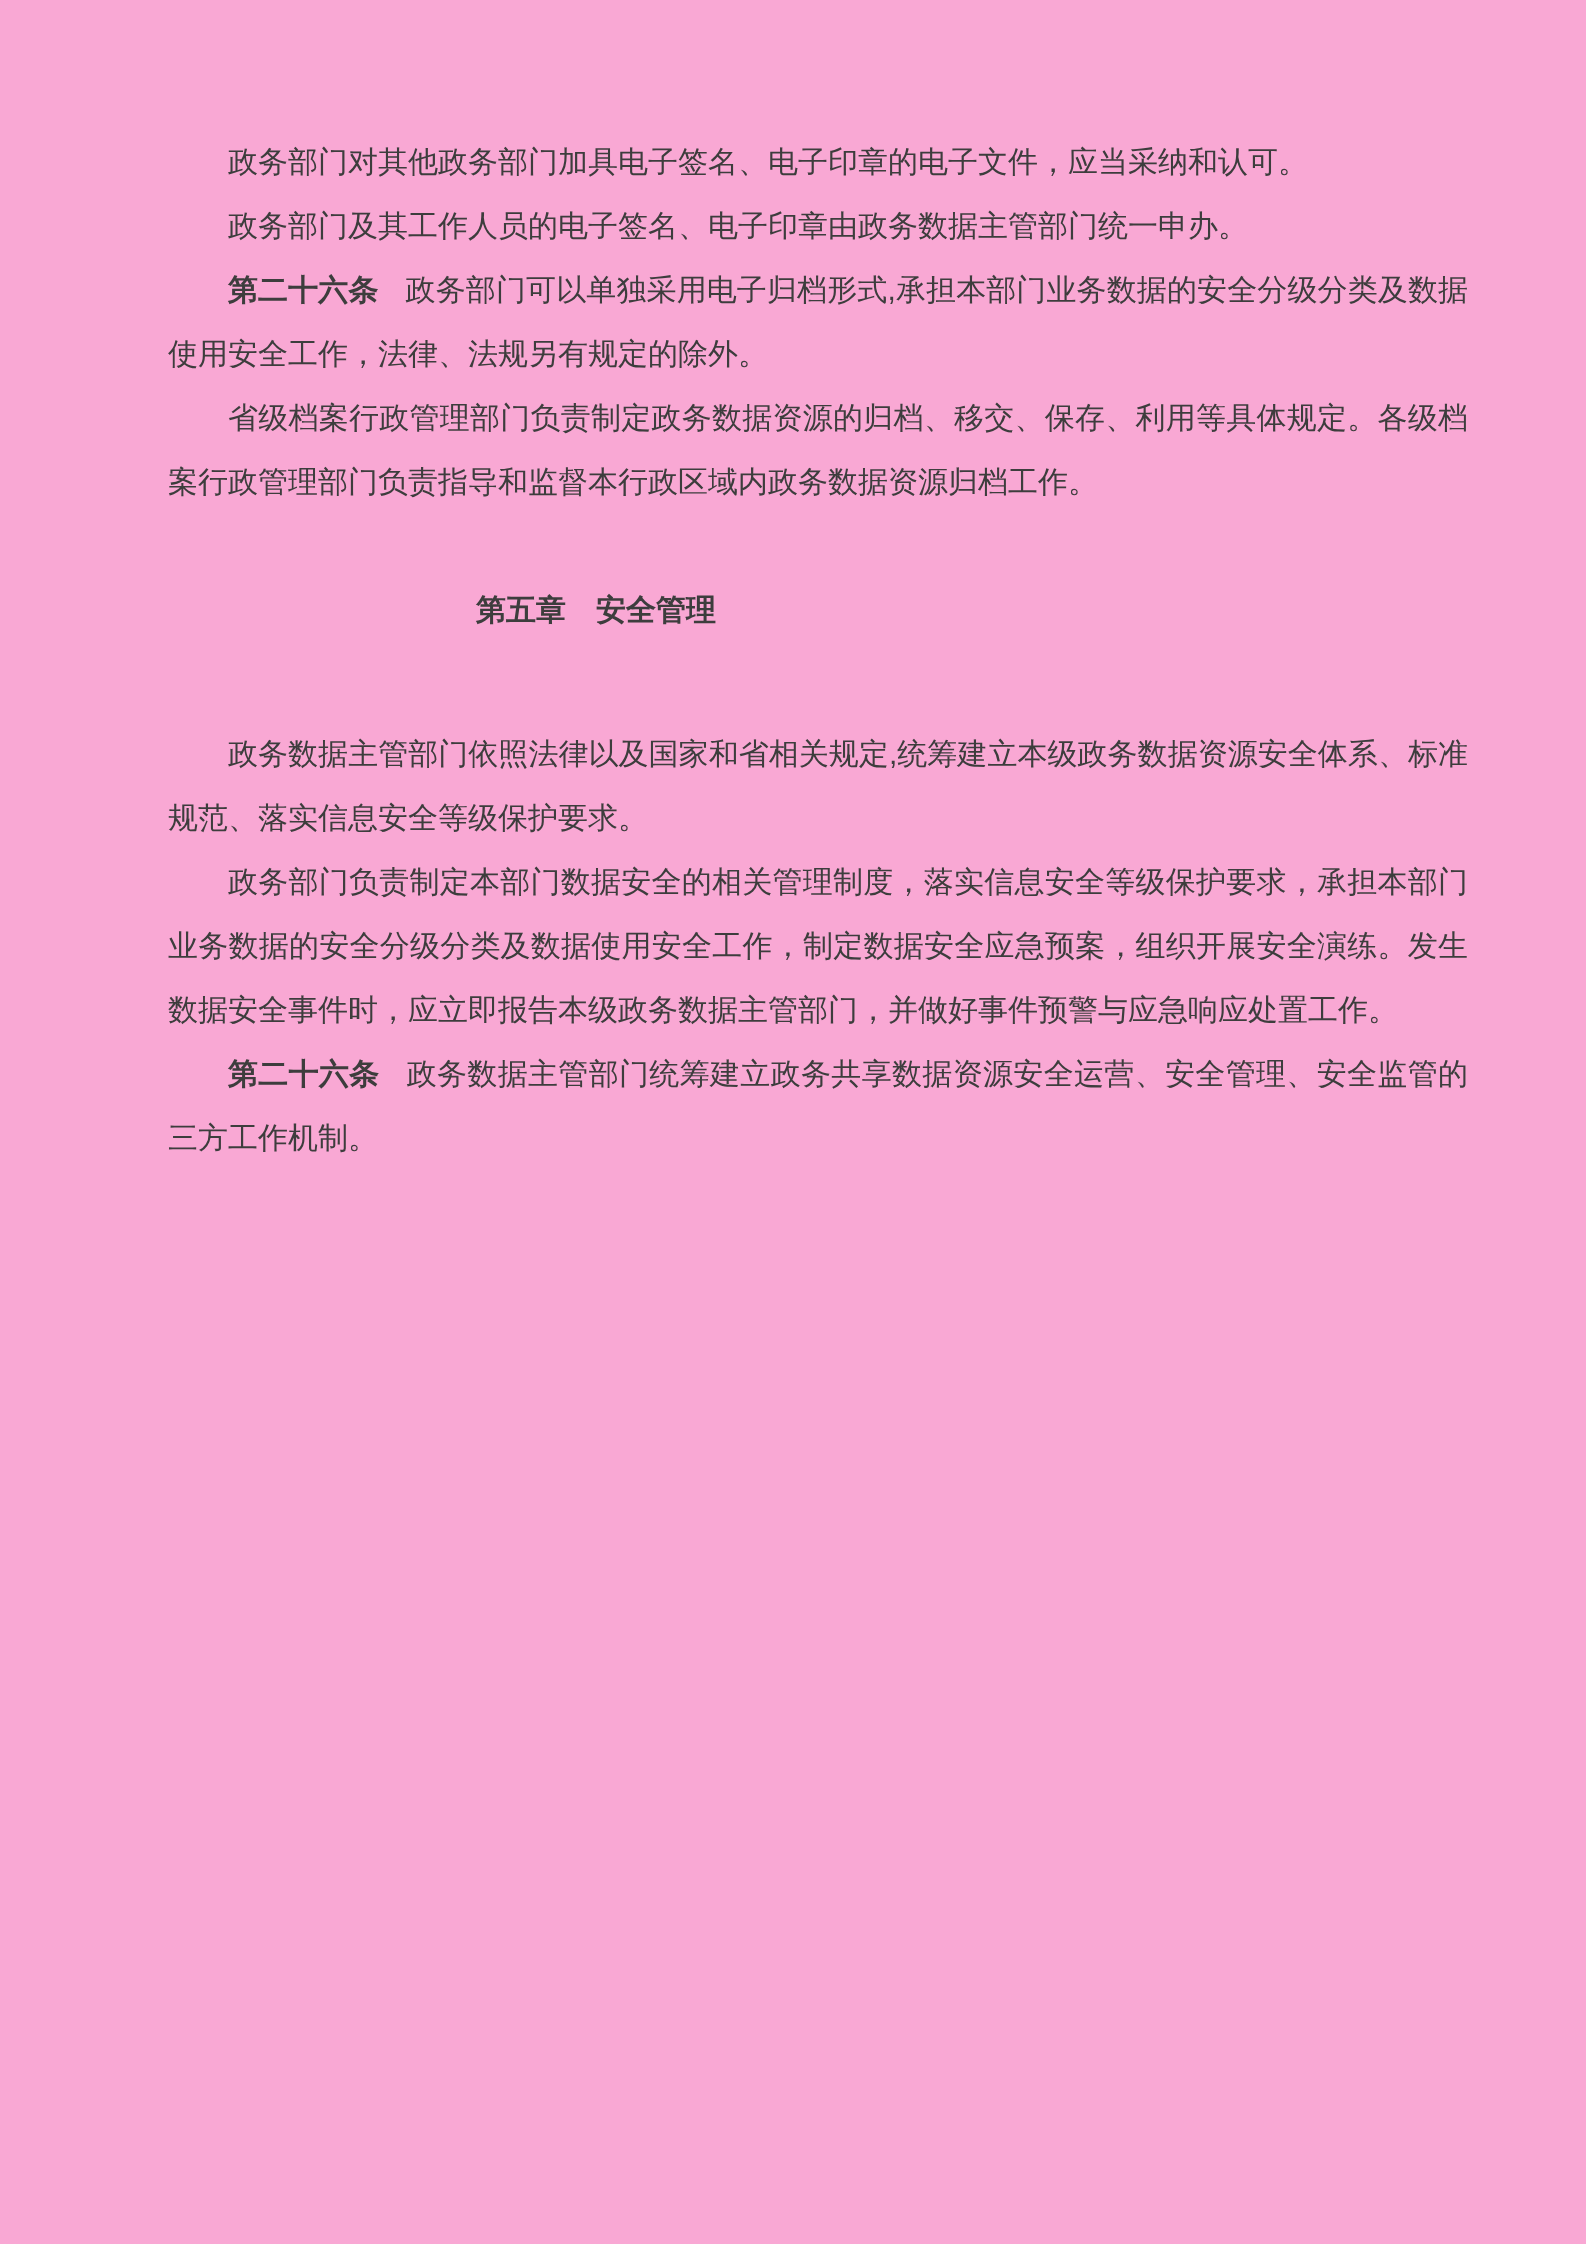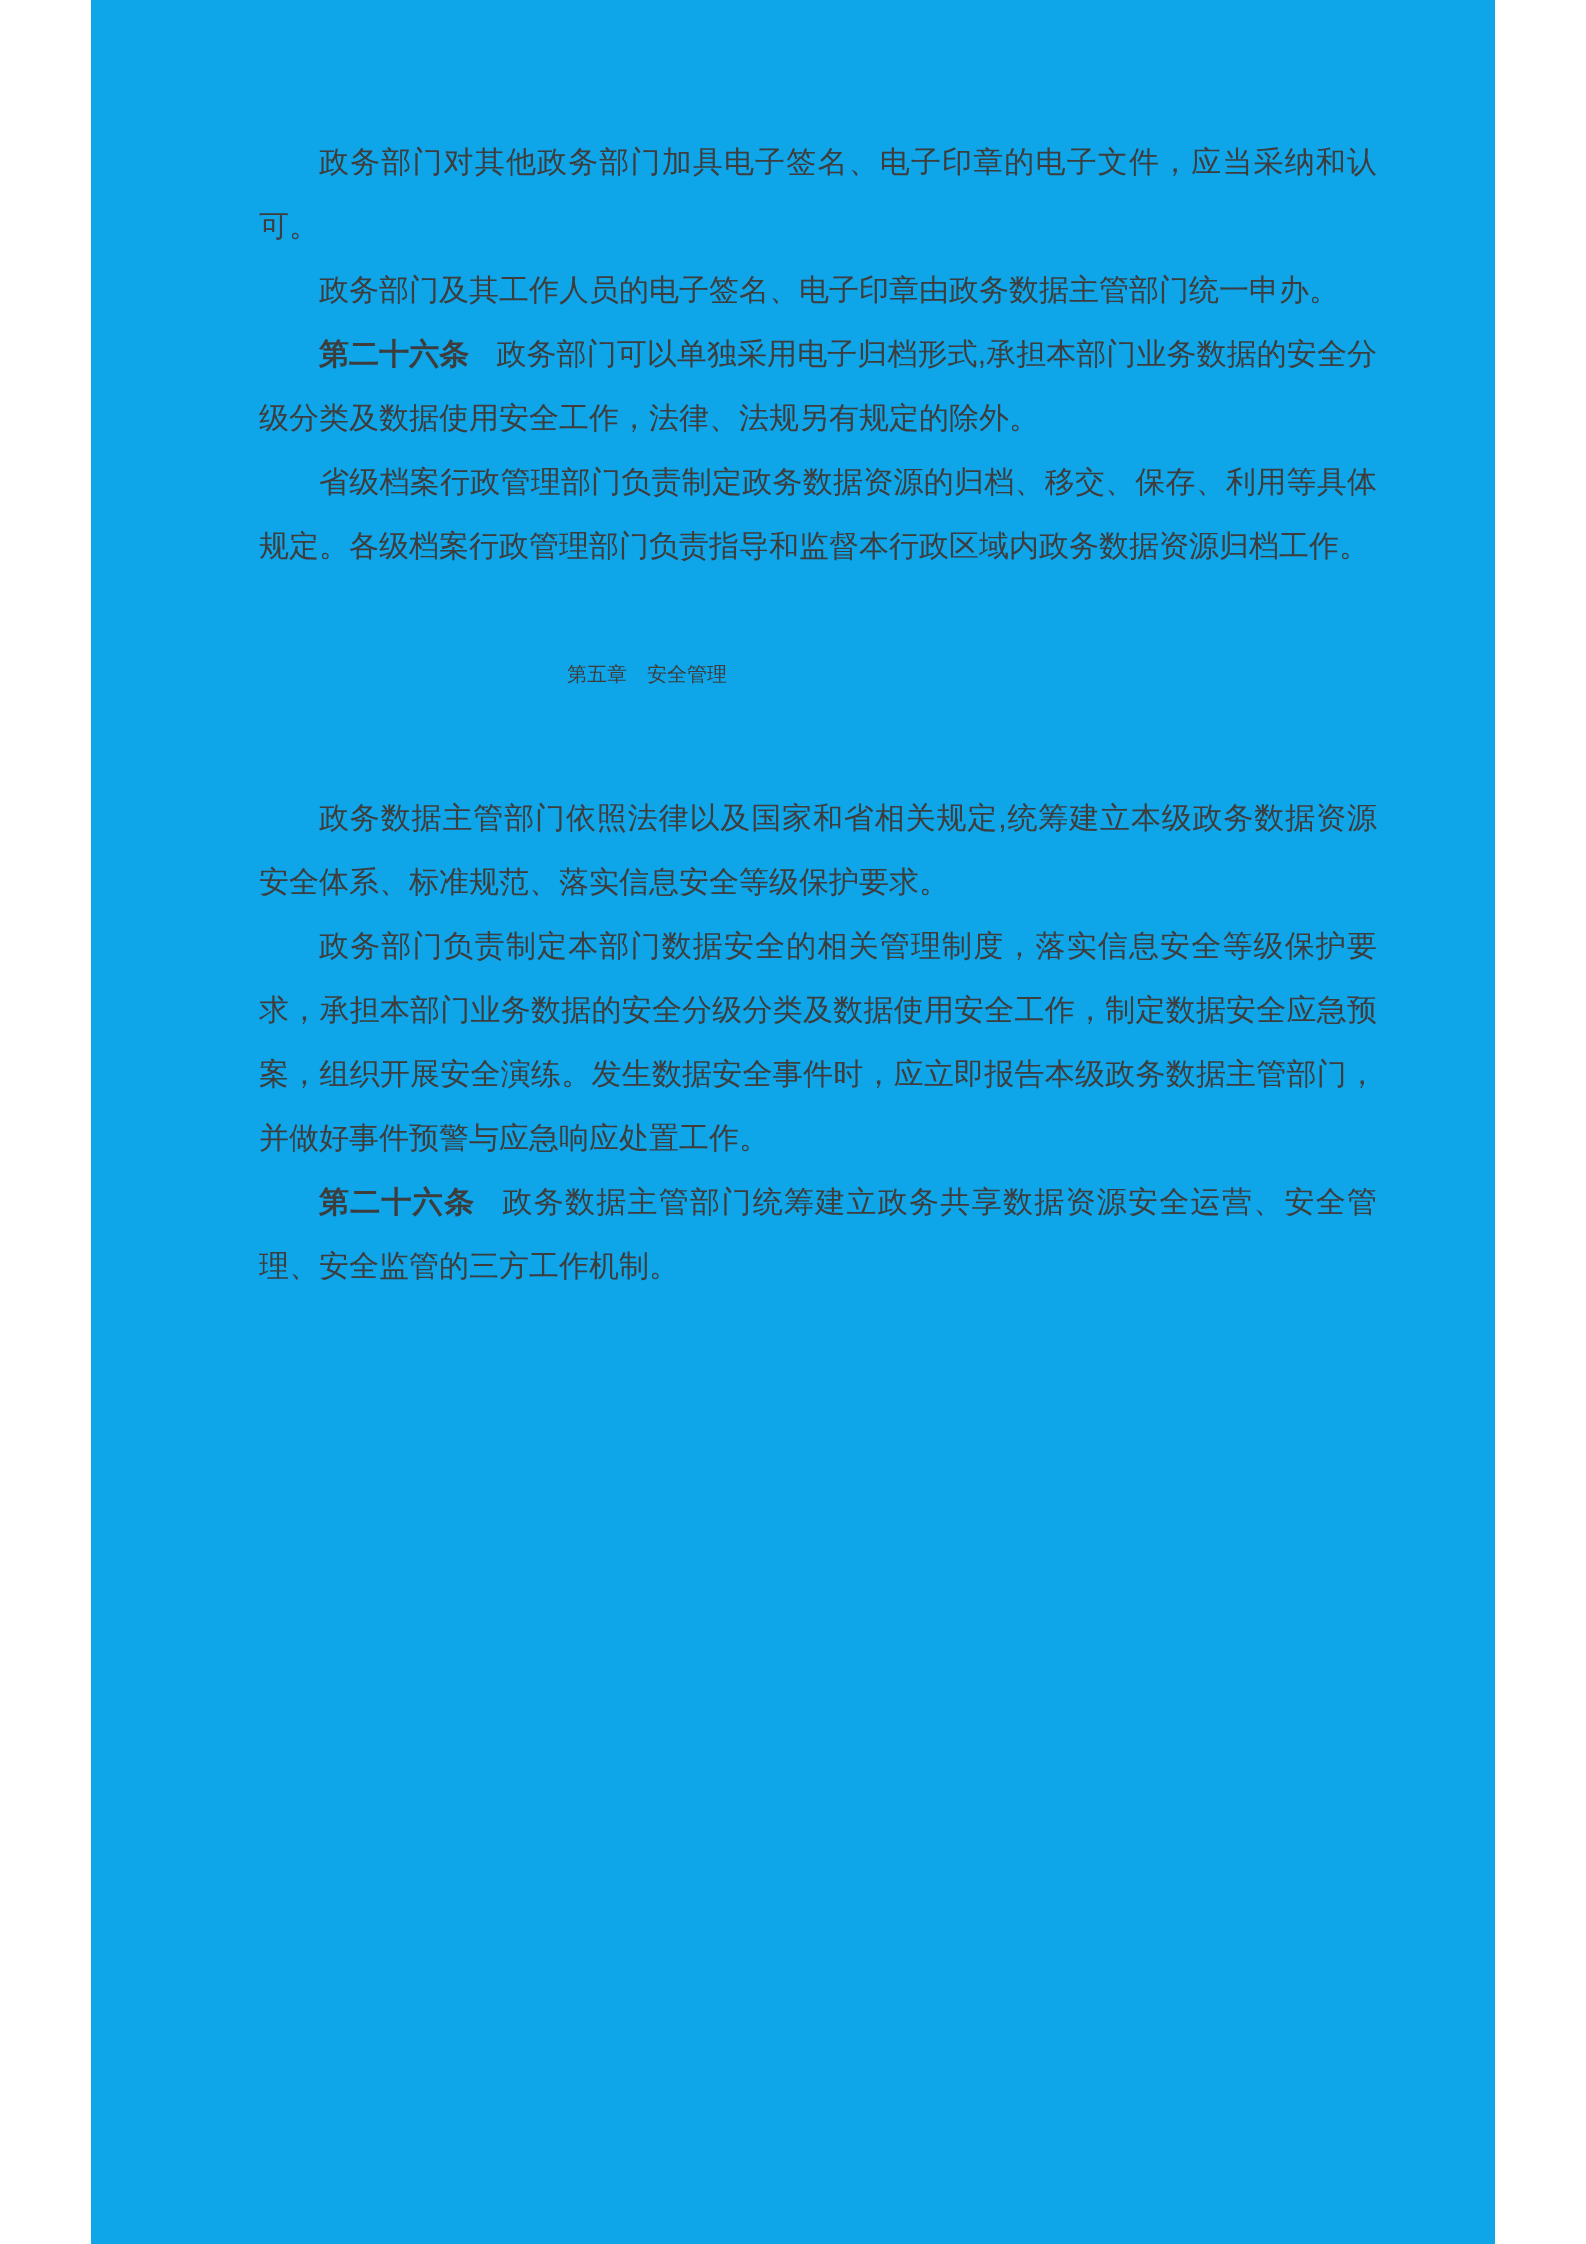--- a/index.html
+++ b/index.html
@@ -5,45 +5,45 @@
   html, body {
     margin: 0;
     padding: 0;
     background: #ffffff;
   }
   body {
     font-family: "Liberation Sans", "DejaVu Sans", sans-serif;
   }
   .page {
     position: relative;
-    width: 1404px;
+    width: 1586px;
     height: 2244px;
     margin: 0 auto;
-    background: #0ea5e9;
+    background: #f9a8d4;
     box-sizing: border-box;
     padding: 130px 118px 0 168px;
     color: #3d3d3d;
     overflow: hidden;
   }
   .para {
     margin: 0;
     font-size: 30px;
     line-height: 64px;
     text-align: justify;
     text-indent: 2em;
   }
   .article-num {
     font-weight: bold;
     margin-right: 0.9em;
   }
   .chapter-heading {
     margin: 64px 0 80px 0;
-    font-size: 20px;
+    font-size: 30px;
     line-height: 64px;
-    font-weight: normal;
+    font-weight: bold;
     text-indent: 0;
     padding-left: 308px;
     text-align: left;
   }
 </style>
 </head>
 <body>
 
 <div class="page">
 

